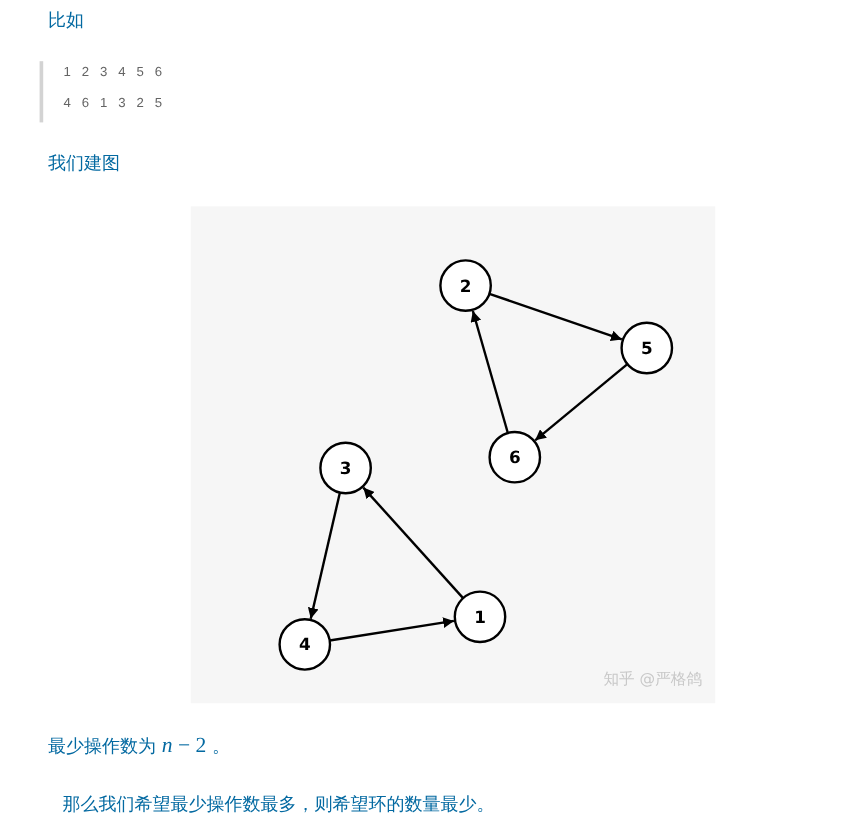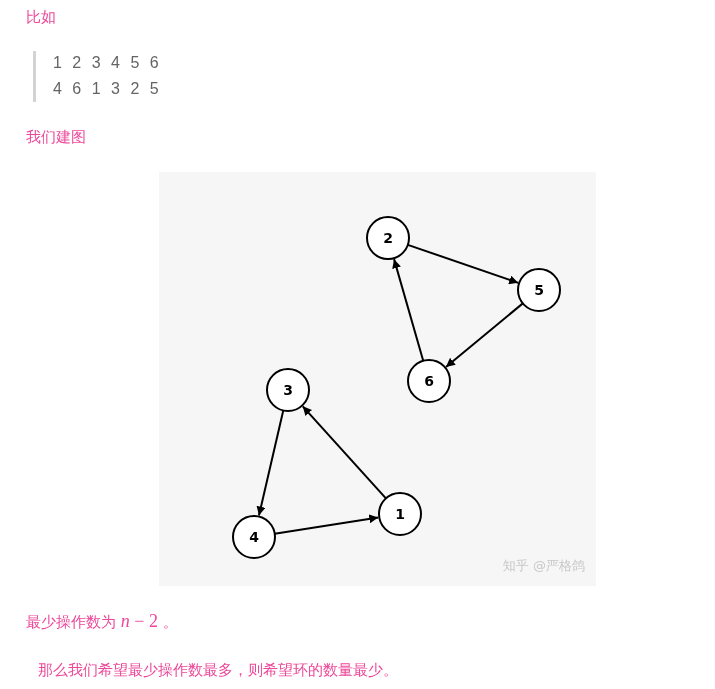--- a/index.html
+++ b/index.html
@@ -2,29 +2,29 @@
 <html><head>
   <meta charset="utf-8">
   <style>
     html, body { margin: 0; padding: 0; background: #ffffff; }
     body {
       width: 715px; height: 689px; position: relative; overflow: hidden;
       font-family: "DejaVu Sans", "Liberation Sans", sans-serif;
       color: #1a1a1a;
     }
     .para {
-      position: absolute; left: 26px; font-size: 15px; line-height: 20px;
-      color: #ec4899;
+      position: absolute; left: 40px; font-size: 15px; line-height: 20px;
+      color: #0369a1;
     }
     .quote {
       position: absolute; left: 33px; top: 51px; width: 400px; height: 51px;
       border-left: 3px solid #d3d3d3;
     }
     .quote-line {
-      position: absolute; left: 17px; font-size: 16px; color: #646464;
+      position: absolute; left: 17px; font-size: 11px; color: #646464;
       letter-spacing: 3px; font-family: "Liberation Sans", sans-serif;
     }
     .figure {
       position: absolute; left: 159px; top: 172px; width: 437px; height: 414px;
       background: #f6f6f6;
     }
     .figure svg { position: absolute; left: 0; top: 0; }
     .watermark {
       position: absolute; right: 11px; bottom: 11px; font-size: 13px; color: #c8c8c8; margin-top: 32px;
     }

